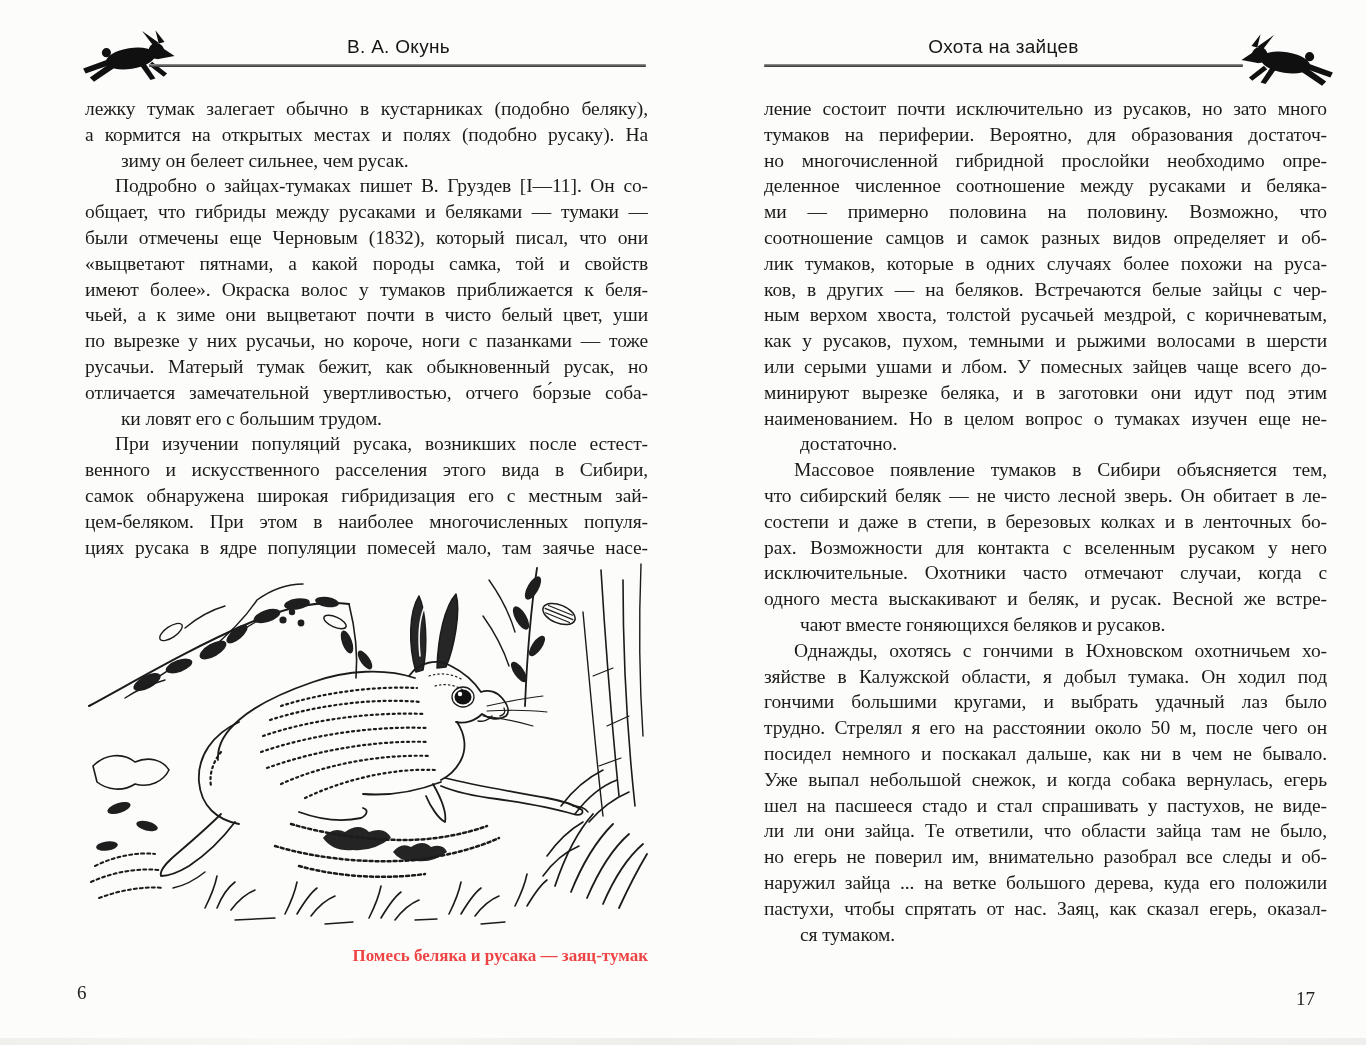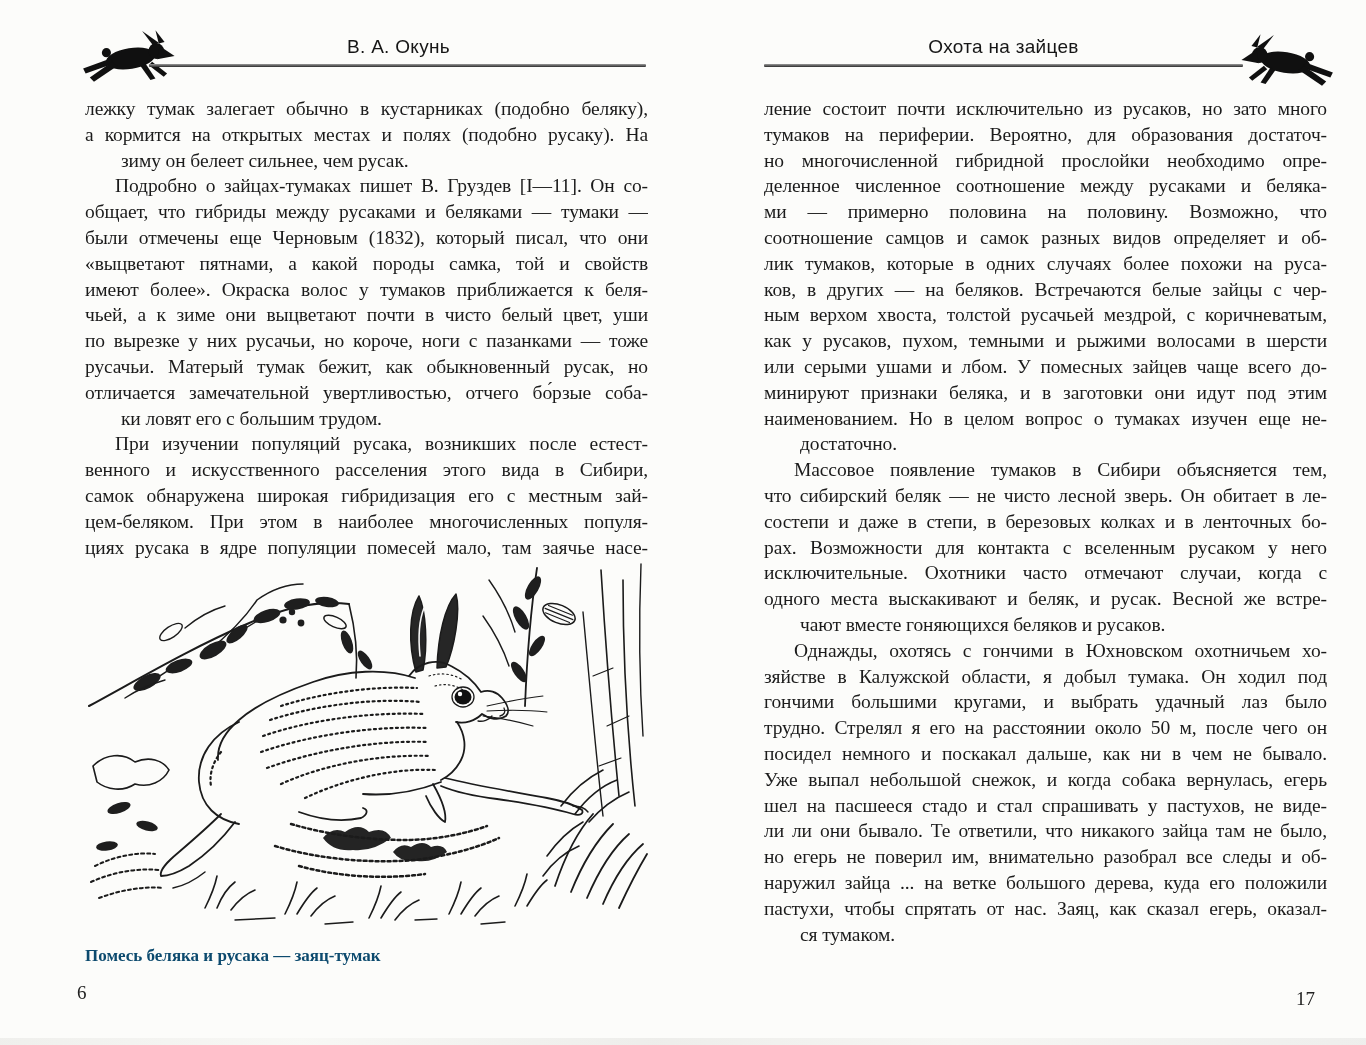--- a/index.html
+++ b/index.html
@@ -41,22 +41,22 @@
     text-align:justify;text-align-last:justify;
     letter-spacing:-0.1px;
   }
   .tline.end{text-align-last:left;margin-left:36px;}
   .tline.indent{text-indent:30px;}
 
   
   .figure{position:absolute;left:0;top:556px;width:563px;height:378px;}
   .figure svg{display:block;width:100%;height:100%;}
   .caption{
-    position:absolute;left:0;right:0;top:946px;text-align:left;
-    font-weight:bold;font-size:17px;color:#0c4a6e;
+    position:absolute;left:0;right:0;top:946px;text-align:right;
+    font-weight:bold;font-size:17px;color:#ef4444;
   }
   .pagenum{position:absolute;font-size:19px;color:#222;}
   .pagenum-left{left:-8px;top:982px;}
   .pagenum-right{left:532px;top:988px;}
 
   .scan-edge{
     position:absolute;left:0;right:0;bottom:0;height:7px;
     background:linear-gradient(90deg,#ededea,#f7f7f4 22%,#ebebe8 48%,#f5f5f2 70%,#ececea);
     opacity:.85;
   }
@@ -255,38 +255,38 @@
       <div class="tline">тумаков на периферии. Вероятно, для образования достаточ-</div>
       <div class="tline">но многочисленной гибридной прослойки необходимо опре-</div>
       <div class="tline">деленное численное соотношение между русаками и беляка-</div>
       <div class="tline">ми — примерно половина на половину. Возможно, что</div>
       <div class="tline">соотношение самцов и самок разных видов определяет и об-</div>
       <div class="tline">лик тумаков, которые в одних случаях более похожи на руса-</div>
       <div class="tline">ков, в других — на беляков. Встречаются белые зайцы с чер-</div>
       <div class="tline">ным верхом хвоста, толстой русачьей мездрой, с коричневатым,</div>
       <div class="tline">как у русаков, пухом, темными и рыжими волосами в шерсти</div>
       <div class="tline">или серыми ушами и лбом. У помесных зайцев чаще всего до-</div>
-      <div class="tline">минируют признаки беляка, и в заготовки они идут под этим</div>
+      <div class="tline">минируют вырезке беляка, и в заготовки они идут под этим</div>
       <div class="tline">наименованием. Но в целом вопрос о тумаках изучен еще не-</div>
       <div class="tline end">достаточно.</div>
       <div class="tline indent">Массовое появление тумаков в Сибири объясняется тем,</div>
       <div class="tline">что сибирский беляк — не чисто лесной зверь. Он обитает в ле-</div>
       <div class="tline">состепи и даже в степи, в березовых колках и в ленточных бо-</div>
       <div class="tline">рах. Возможности для контакта с вселенным русаком у него</div>
       <div class="tline">исключительные. Охотники часто отмечают случаи, когда с</div>
       <div class="tline">одного места выскакивают и беляк, и русак. Весной же встре-</div>
       <div class="tline end">чают вместе гоняющихся беляков и русаков.</div>
       <div class="tline indent">Однажды, охотясь с гончими в Юхновском охотничьем хо-</div>
       <div class="tline">зяйстве в Калужской области, я добыл тумака. Он ходил под</div>
       <div class="tline">гончими большими кругами, и выбрать удачный лаз было</div>
       <div class="tline">трудно. Стрелял я его на расстоянии около 50 м, после чего он</div>
       <div class="tline">посидел немного и поскакал дальше, как ни в чем не бывало.</div>
       <div class="tline">Уже выпал небольшой снежок, и когда собака вернулась, егерь</div>
       <div class="tline">шел на пасшееся стадо и стал спрашивать у пастухов, не виде-</div>
-      <div class="tline">ли ли они бывало. Те ответили, что никакого зайца там не было,</div>
+      <div class="tline">ли ли они зайца. Те ответили, что области зайца там не было,</div>
       <div class="tline">но егерь не поверил им, внимательно разобрал все следы и об-</div>
       <div class="tline">наружил зайца ... на ветке большого дерева, куда его положили</div>
       <div class="tline">пастухи, чтобы спрятать от нас. Заяц, как сказал егерь, оказал-</div>
       <div class="tline end">ся тумаком.</div>
     </div>
 
   <div class="pagenum pagenum-right">17</div>
 </div>
 
 <div class="scan-edge"></div>

